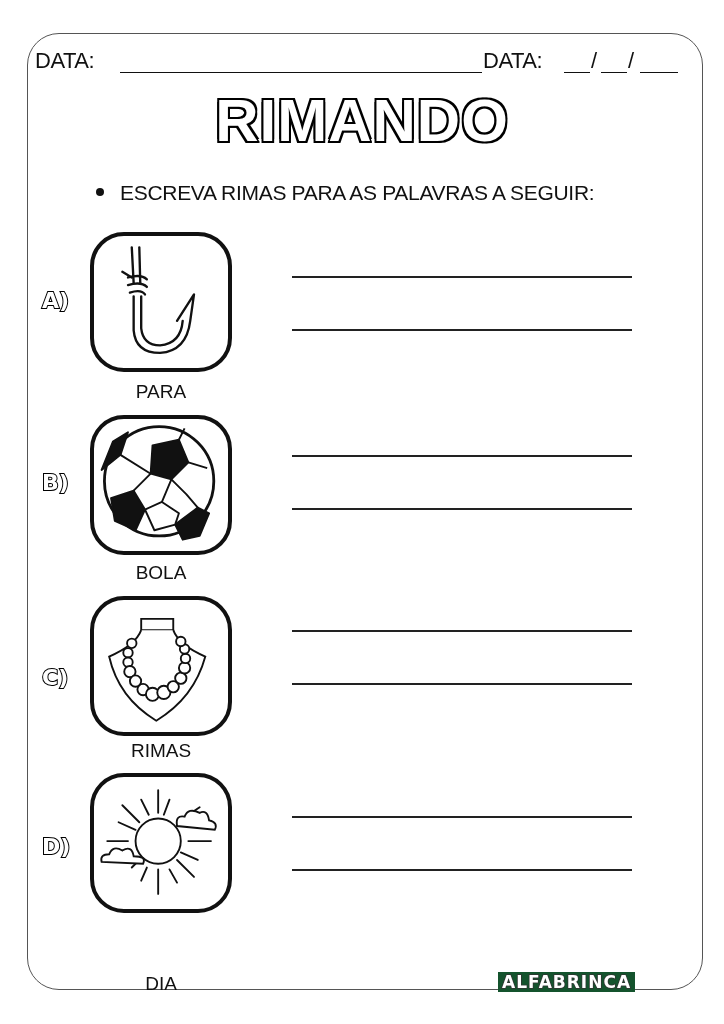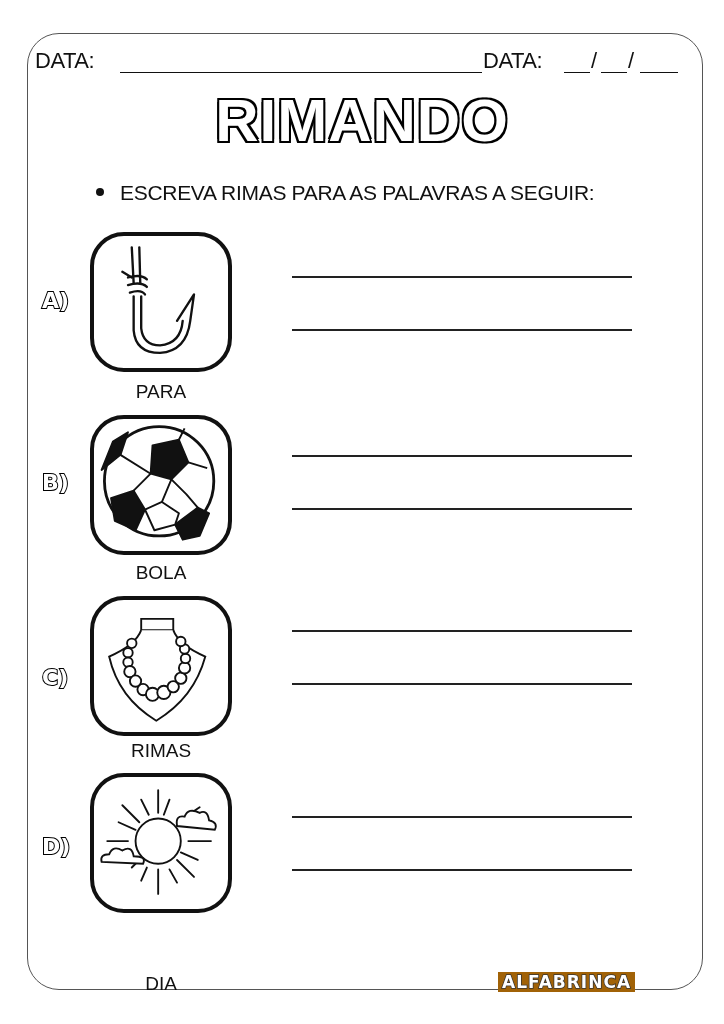--- a/index.html
+++ b/index.html
@@ -13,21 +13,21 @@
   .slash{position:absolute;top:2px;}
   .title{position:absolute;left:0;width:724px;top:86px;text-align:center;font-family:Liberation Sans, sans-serif;font-weight:bold;font-size:60px;letter-spacing:1px;color:#fff;
     -webkit-text-stroke:3px #000;paint-order:stroke fill;text-shadow:0 0 0 #000,2px 2px 0 #000,-2px 2px 0 #000,2px -2px 0 #000,-2px -2px 0 #000;}
   .instr{position:absolute;left:96px;top:181px;font-size:21px;letter-spacing:-0.3px;}
   .instr .bullet{display:inline-block;width:8px;height:8px;background:#111;border-radius:50%;margin-right:16px;vertical-align:middle;position:relative;top:-2px;}
   .letter{position:absolute;left:42px;font-family:"DejaVu Sans",sans-serif;font-weight:bold;font-size:22px;color:#fff;-webkit-text-stroke:2px #000;paint-order:stroke fill;}
   .tile{position:absolute;left:90px;width:142px;height:140px;border:4px solid #111;border-radius:34px;box-sizing:border-box;background:#fff;overflow:hidden;}
   .tile svg{position:absolute;left:0;top:0;width:100%;height:100%;}
   .caption{position:absolute;left:90px;width:142px;text-align:center;font-size:19px;}
   .wline{position:absolute;left:292px;width:340px;border-top:2px solid #222;}
-  .brand{position:absolute;left:498px;top:972px;font-family:"DejaVu Sans",sans-serif;font-weight:bold;font-size:17px;letter-spacing:1px;color:#fff;-webkit-text-stroke:1.5px #333;paint-order:stroke fill;background:#a16207;padding:0 4px;}
+  .brand{position:absolute;left:498px;top:972px;font-family:"DejaVu Sans",sans-serif;font-weight:bold;font-size:17px;letter-spacing:1px;color:#fff;-webkit-text-stroke:1.5px #333;paint-order:stroke fill;background:#14532d;padding:0 4px;}
 </style>
 </head>
 <body>
 
 <div class="frame"></div>
 
 <div class="header">
   <span class="nome-label">DATA:</span>
   <div class="nome-line"></div>
   <span class="data-label">DATA:</span>

